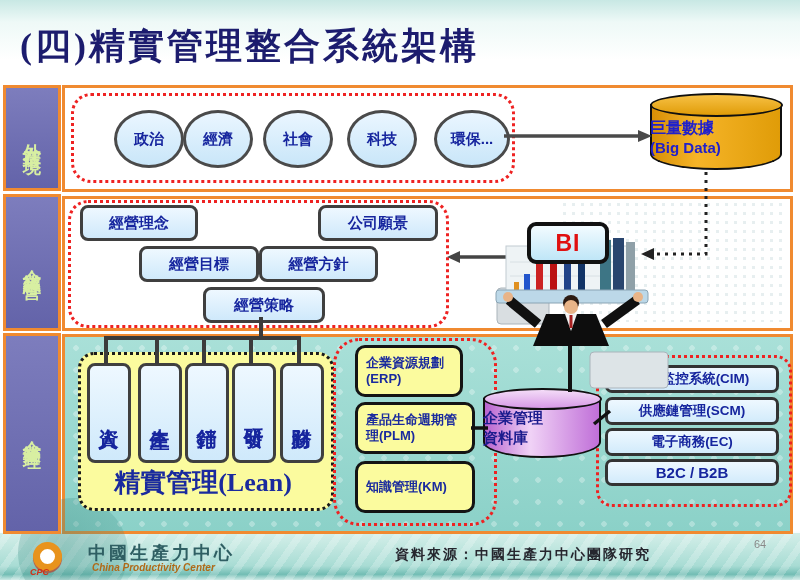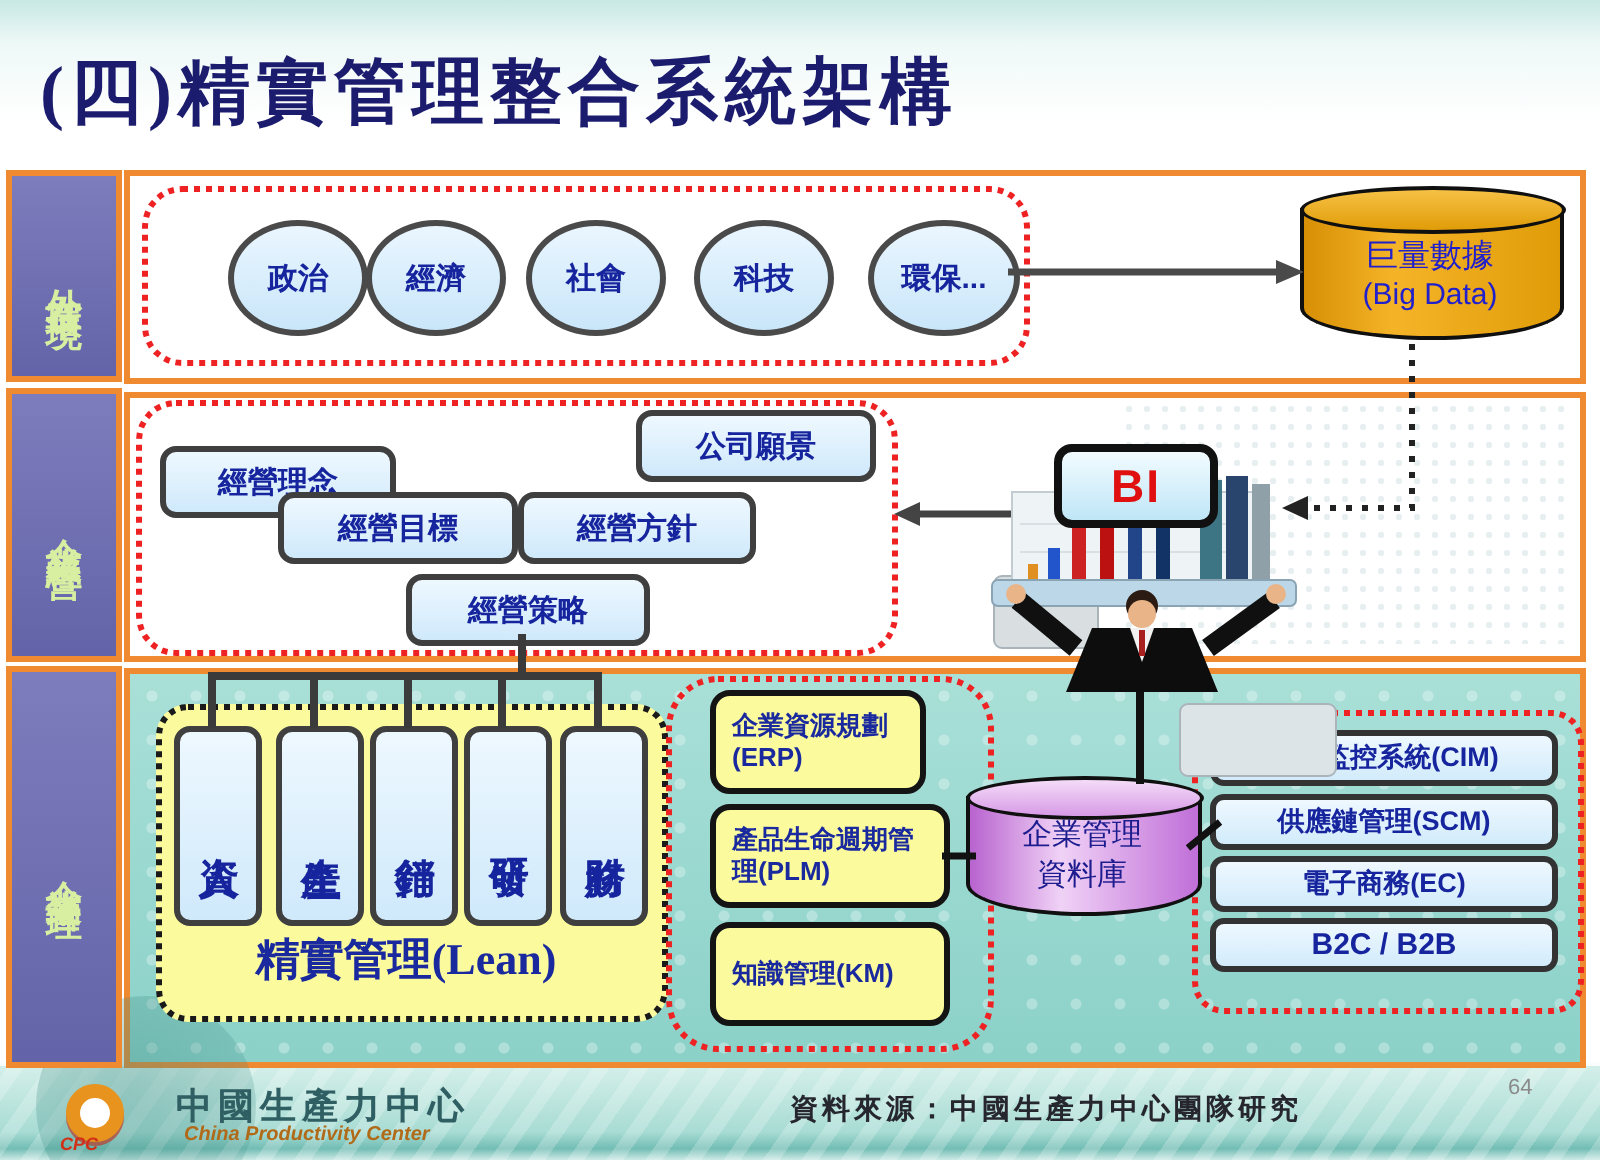--- a/index.html
+++ b/index.html
@@ -32,25 +32,25 @@
     border-radius:8px;display:flex;align-items:center;justify-content:center;
     color:#16259e;font-weight:bold;font-size:15px;z-index:3;}
   .deptbox{z-index:3;}
   .deptbox span{writing-mode:vertical-rl;text-orientation:upright;font-size:20px;line-height:1;}
   .sysbox{background:#fbfb9e;border:3px solid #141414;border-radius:10px;color:#1a2a9e;
     font-weight:bold;font-size:13px;line-height:1.25;display:flex;align-items:center;
     padding:2px 4px 2px 8px;z-index:3;box-sizing:border-box;}
   .rbox{background:linear-gradient(180deg,#eef8ff,#d2ebfb);border:3px solid #333;border-radius:7px;
     display:flex;align-items:center;justify-content:center;color:#16259e;font-weight:bold;
     font-size:13.5px;z-index:3;box-sizing:border-box;}
-  .lean{color:#1a2a9e;font-weight:bold;font-size:22px;text-align:center;z-index:3;font-family:"Liberation Serif",serif;}
+  .lean{color:#1a2a9e;font-weight:bold;font-size:26px;text-align:center;z-index:3;font-family:"Liberation Serif",serif;}
   
   .cylbody{border:2.5px solid #101010;border-top:none;border-radius:0 0 50% 50% / 0 0 16px 16px;z-index:3;}
   .cyltop{border:2.5px solid #101010;border-radius:50%;z-index:4;box-sizing:border-box;}
-  .cyltext{z-index:5;text-align:center;font-weight:normal;}
+  .cyltext{z-index:5;text-align:left;font-weight:bold;}
   
   .bilabel{background:linear-gradient(180deg,#f2fbff,#bfe6f7);border:4px solid #111;
     border-radius:9px;display:flex;align-items:center;justify-content:center;
     color:#e01010;font-weight:bold;font-size:23px;z-index:6;letter-spacing:1px;}
   svg.overlay{position:absolute;left:0;top:0;z-index:5;pointer-events:none;}
   
   .footer{left:0;top:533px;width:800px;height:47px;z-index:0;
     background:repeating-linear-gradient(-55deg,rgba(255,255,255,.22) 0 7px,rgba(255,255,255,0) 7px 16px),
     linear-gradient(180deg,#d4efe9 0%,#a8dcd4 70%,#72bdb4 88%,#cdeae6 100%);}
   .globe{left:18px;top:498px;width:110px;height:110px;border-radius:50%;
@@ -103,21 +103,21 @@
     </div>
 
   <div class="abs cylbody" style="left:650px;top:104px;width:128px;height:64px;background:linear-gradient(90deg,#d78f06,#f5b428 35%,#e09c08);"></div>
   <div class="abs cyltop" style="left:650px;top:93px;width:133px;height:24px;background:linear-gradient(180deg,#f7c145,#e09c08);"></div>
   <div class="abs cyltext" style="left:650px;top:118px;width:130px;color:#2020cc;font-size:16px;">
     <div>巨量數據</div>
     <div style="font-size:15px;">(Big Data)</div>
   </div>
 
   <div class="abs reddot" style="left:68px;top:200px;width:375px;height:122px;"></div>
-  <div class="abs bluebox" style="left:80px;top:205px;width:112px;height:30px;margin-top:18px;">
+  <div class="abs bluebox" style="left:80px;top:205px;width:112px;height:30px;">
       <span>經營理念</span>
     </div>
   <div class="abs bluebox" style="left:318px;top:205px;width:114px;height:30px;">
       <span>公司願景</span>
     </div>
   <div class="abs bluebox" style="left:139px;top:246px;width:114px;height:30px;">
       <span>經營目標</span>
     </div>
   <div class="abs bluebox" style="left:259px;top:246px;width:113px;height:30px;">
       <span>經營方針</span>

